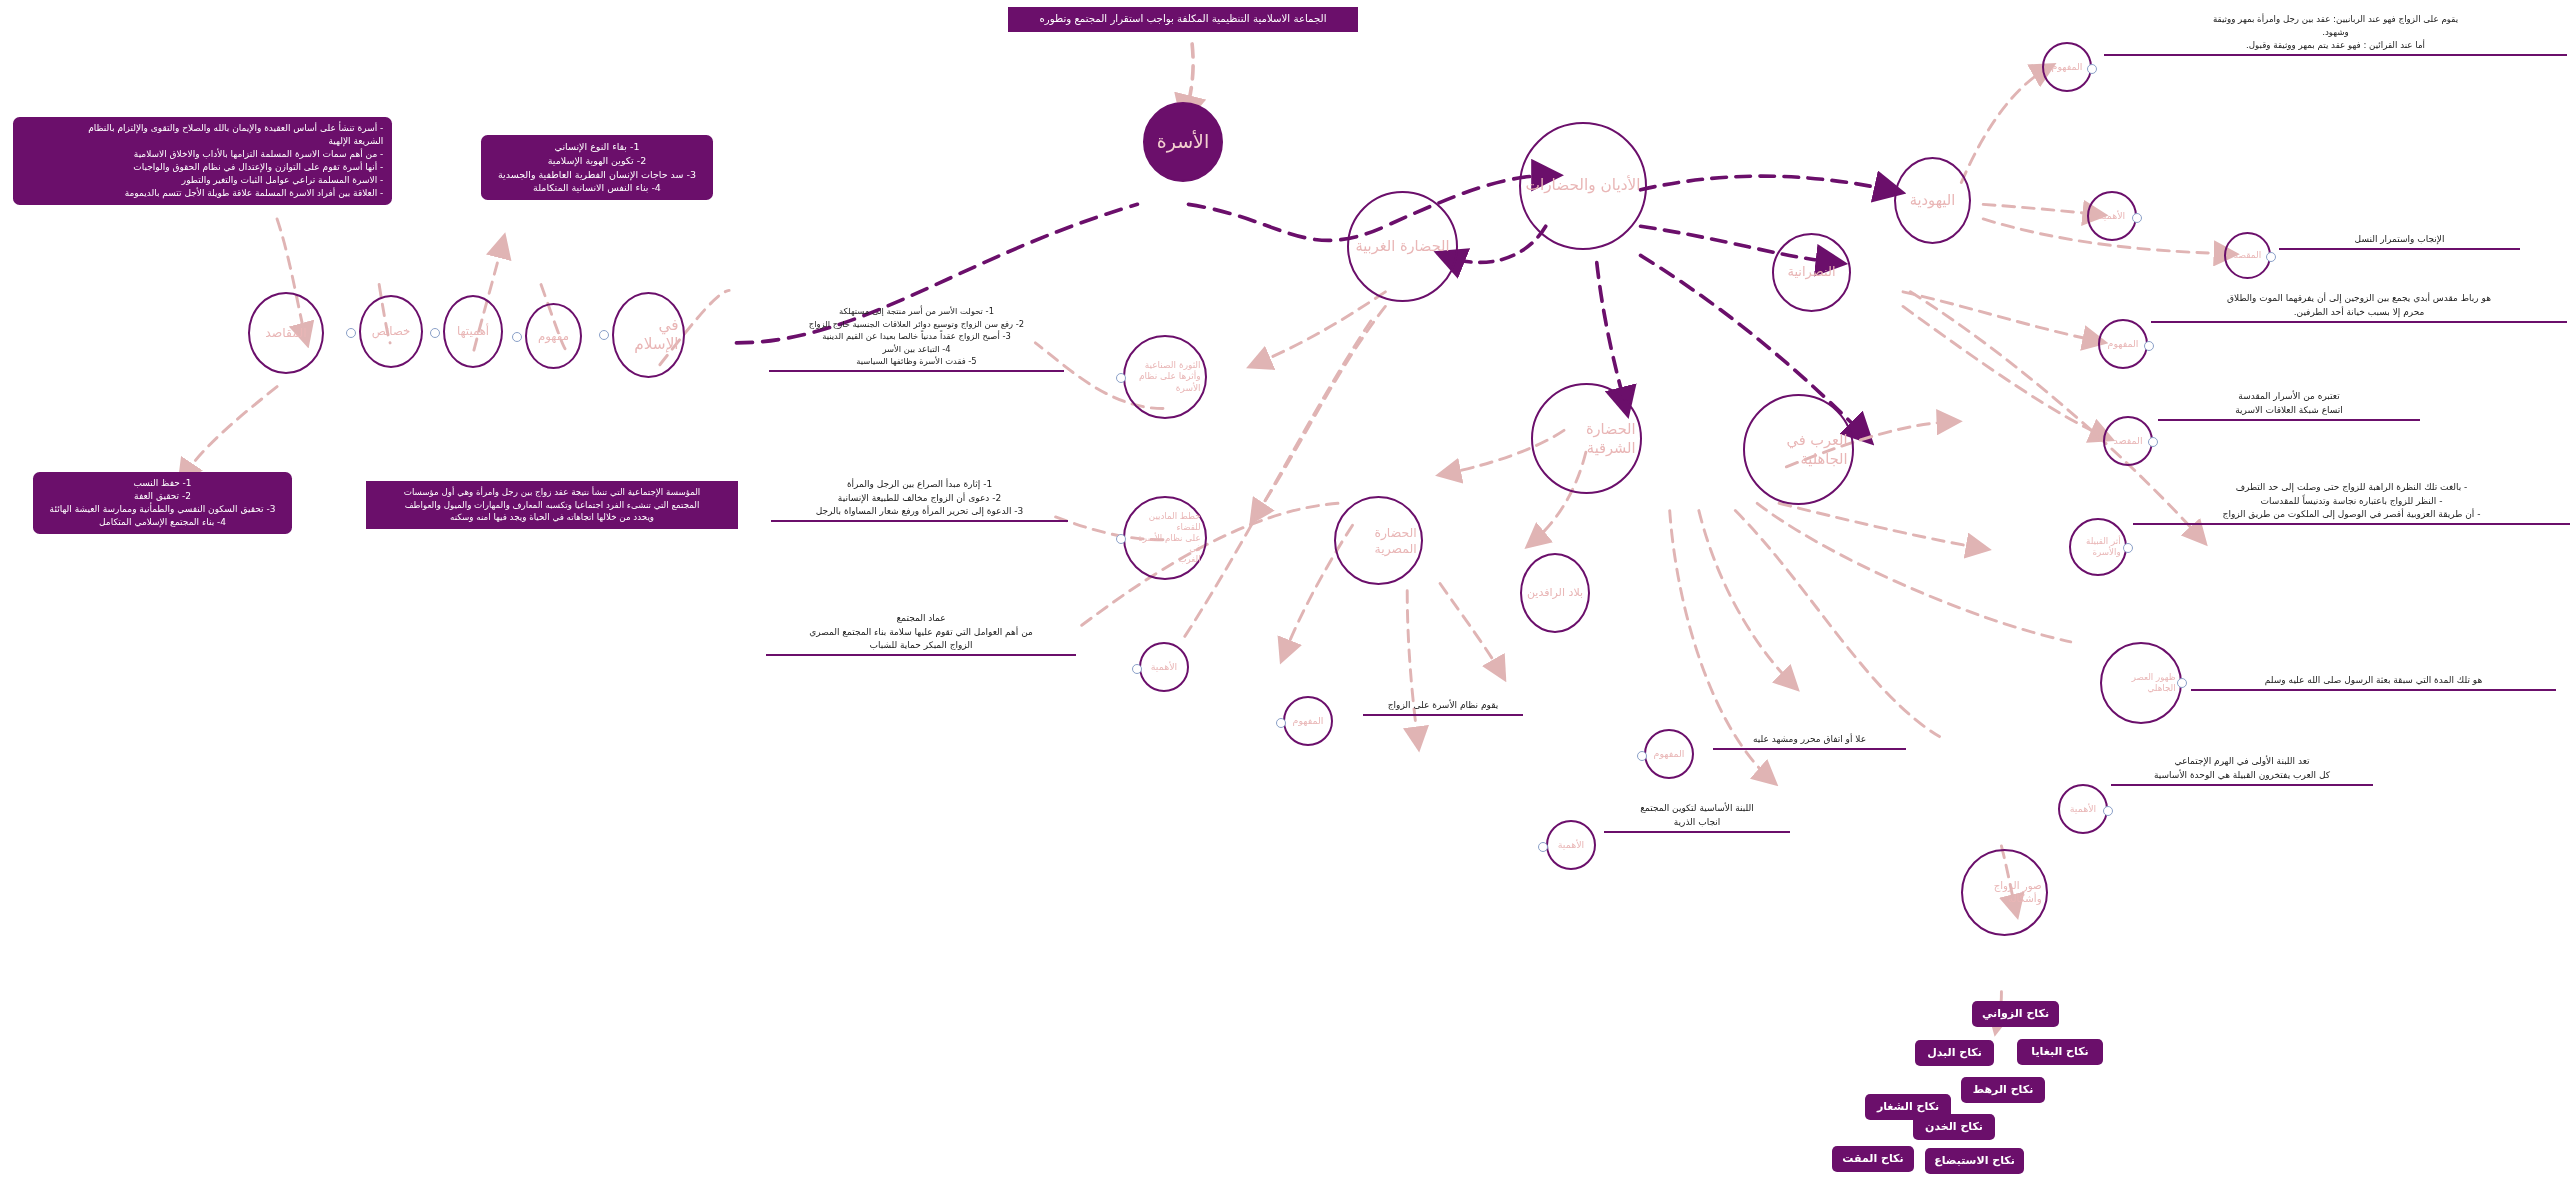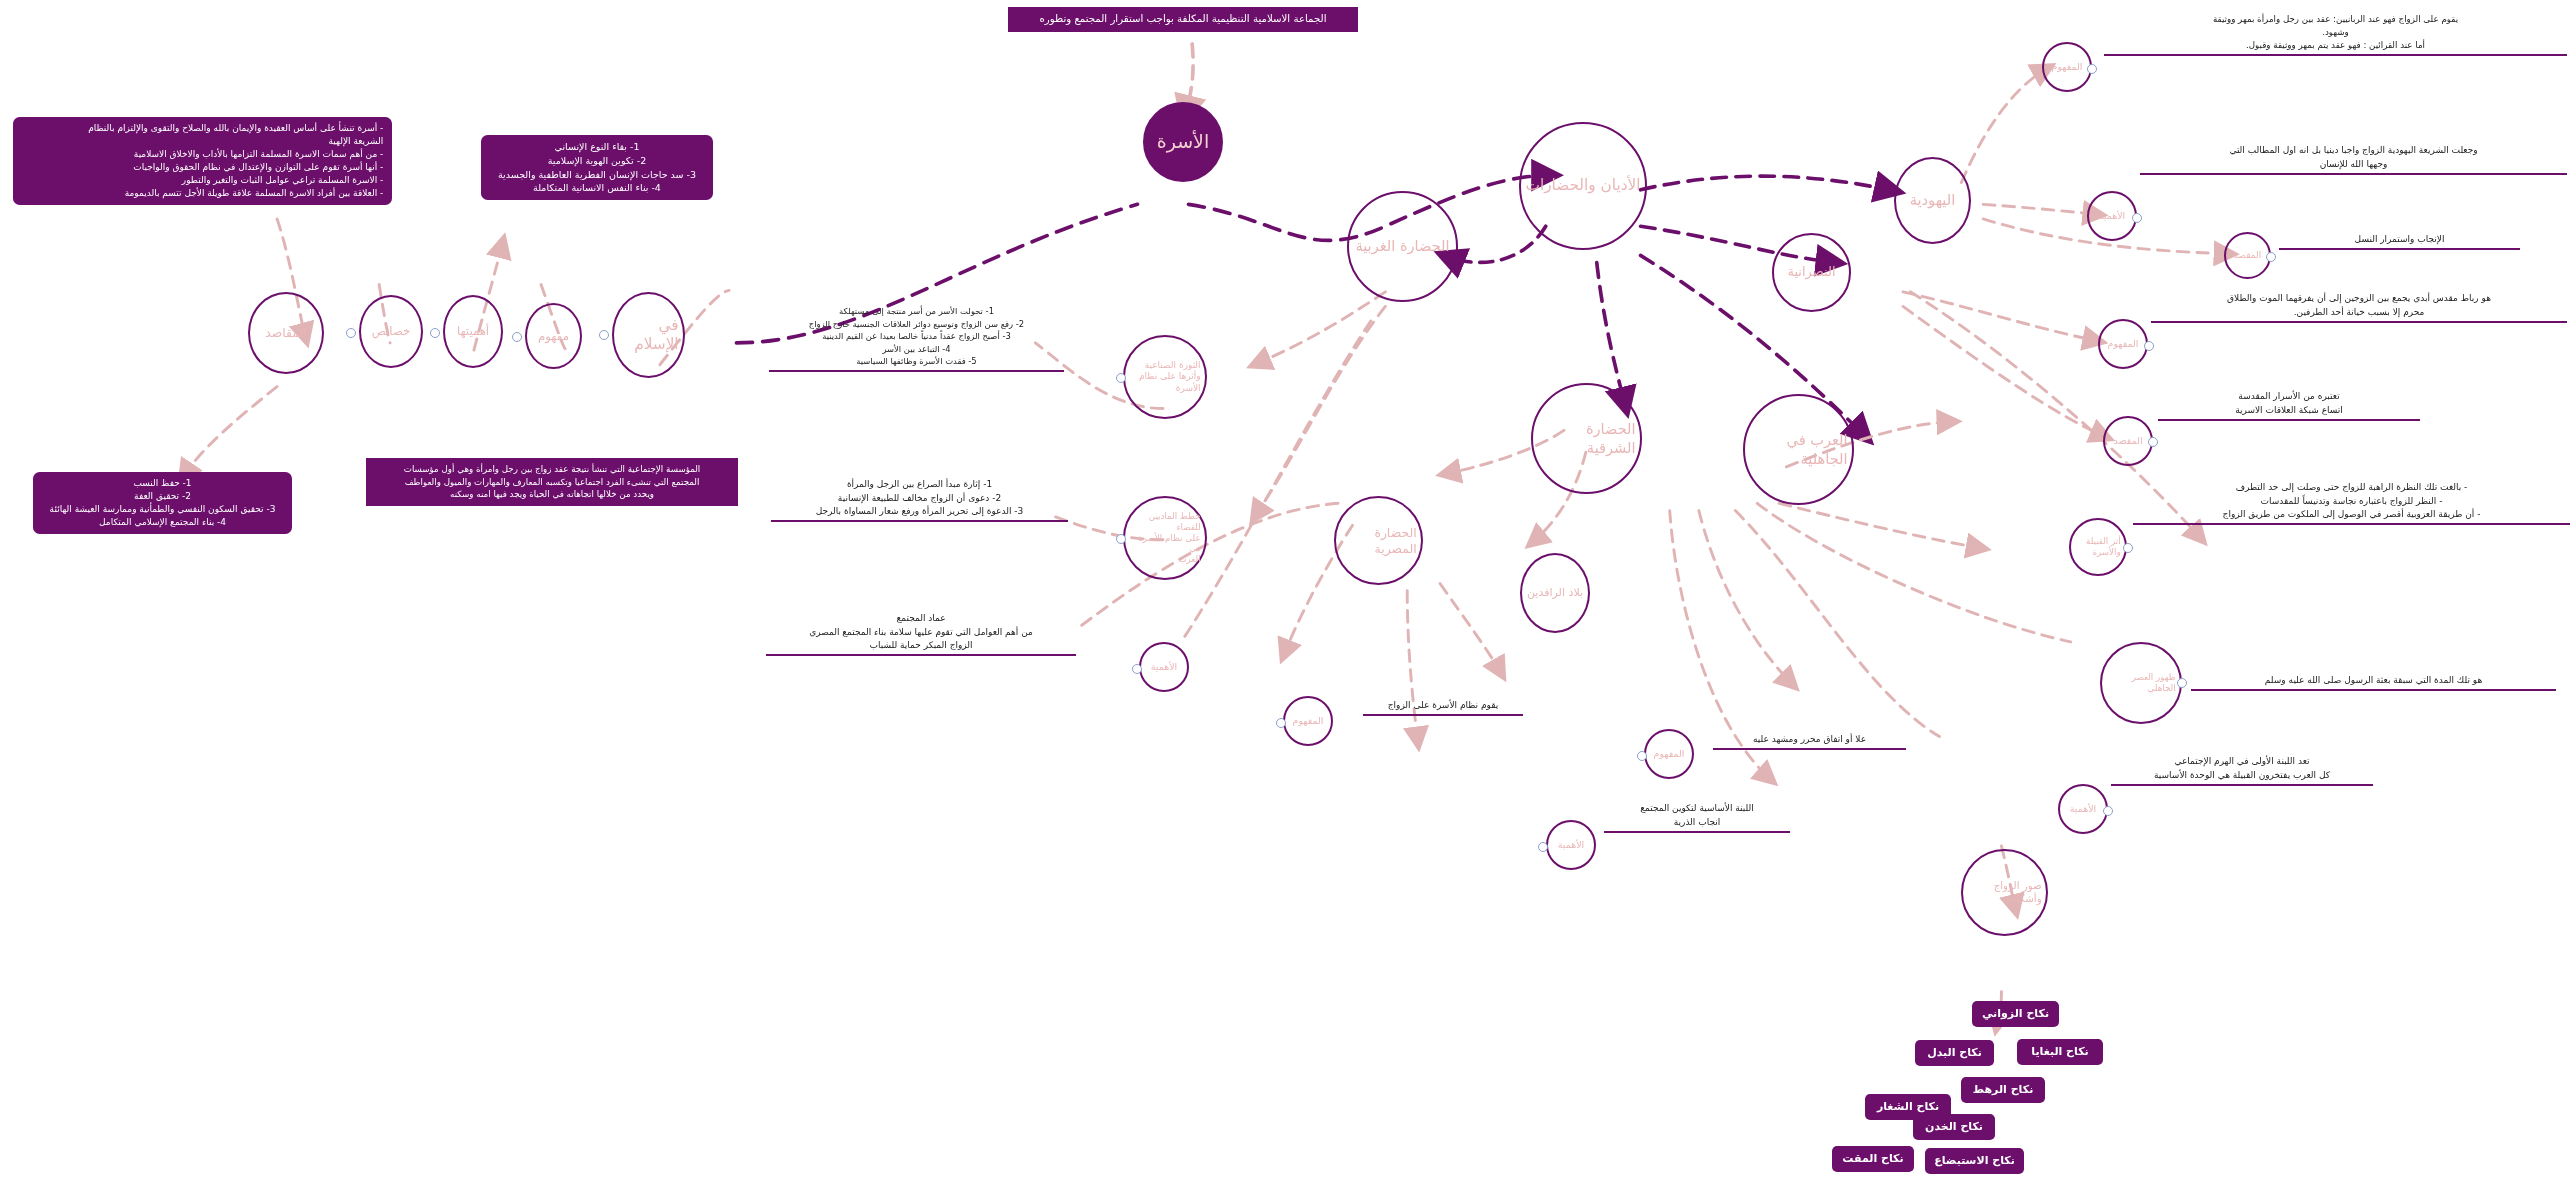--- a/index.html
+++ b/index.html
@@ -182,21 +182,21 @@
     <span class="ln">4- بناء النفس الانسانية المتكاملة</span>
   </div>
 
   <div class="pbox round" style="left:33px;top:472px;width:259px;font-size:9px;">
     <span class="ln">1- حفظ النسب</span>
     <span class="ln">2- تحقيق العفة</span>
     <span class="ln">3- تحقيق السكون النفسي والطمأنية وممارسة العيشة الهائئة</span>
     <span class="ln">4- بناء المجتمع الإسلامي المتكامل</span>
   </div>
 
-  <div class="pbox sq" style="left:366px;top:458px;width:372px;font-size:8.7px;">
+  <div class="pbox sq" style="left:366px;top:481px;width:372px;font-size:8.7px;">
     <span class="ln">المؤسسة الإجتماعية التي تنشأ نتيجة عقد زواج بين رجل وامرأة وهي أول مؤسسات</span>
     <span class="ln">المجتمع التي تنشىء الفرد اجتماعيا وتكسبه المعارف والمهارات والميول والعواطف</span>
     <span class="ln">ويحدد من خلالها اتجاهاته في الحياة ويجد فيها امنه وسكنه</span>
   </div>
 
   <div class="node" style="left:1123px;top:335px;width:84px;height:84px;font-size:9px;">
     <span class="lbl" style="white-space:pre-line;">الثورة الصناعية
 وأثرها على نظام الأسرة</span>
   </div>
   <div class="knob" style="left:1116px;top:373px;"></div>
@@ -277,25 +277,20 @@
     <span class="ln">وشهود.</span>
     <span class="ln">أما عند القرائين : فهو عقد يتم بمهر ووثيقة وقبول.</span>
     <span class="rule"></span>
   </div>
 
   <div class="node" style="left:2087px;top:191px;width:50px;height:50px;font-size:9.5px;">
     <span class="lbl">الأهمية</span>
   </div>
   <div class="knob" style="left:2132px;top:213px;"></div>
 
-  <div class="ann c" style="left:2140px;top:144px;width:427px;font-size:9px;">
-    <span class="ln">وجعلت الشريعة اليهودية الزواج واجبا دينيا بل انه اول المطالب التي</span>
-    <span class="ln">وجهها الله للإنسان</span>
-    <span class="rule"></span>
-  </div>
 
   <div class="node" style="left:2224px;top:232px;width:47px;height:47px;font-size:9px;">
     <span class="lbl">المقصد</span>
   </div>
   <div class="knob" style="left:2266px;top:252px;"></div>
 
   <div class="ann c" style="left:2279px;top:233px;width:241px;font-size:9px;">
     <span class="ln">الإنجاب واستمرار النسل</span>
     <span class="rule"></span>
   </div>

